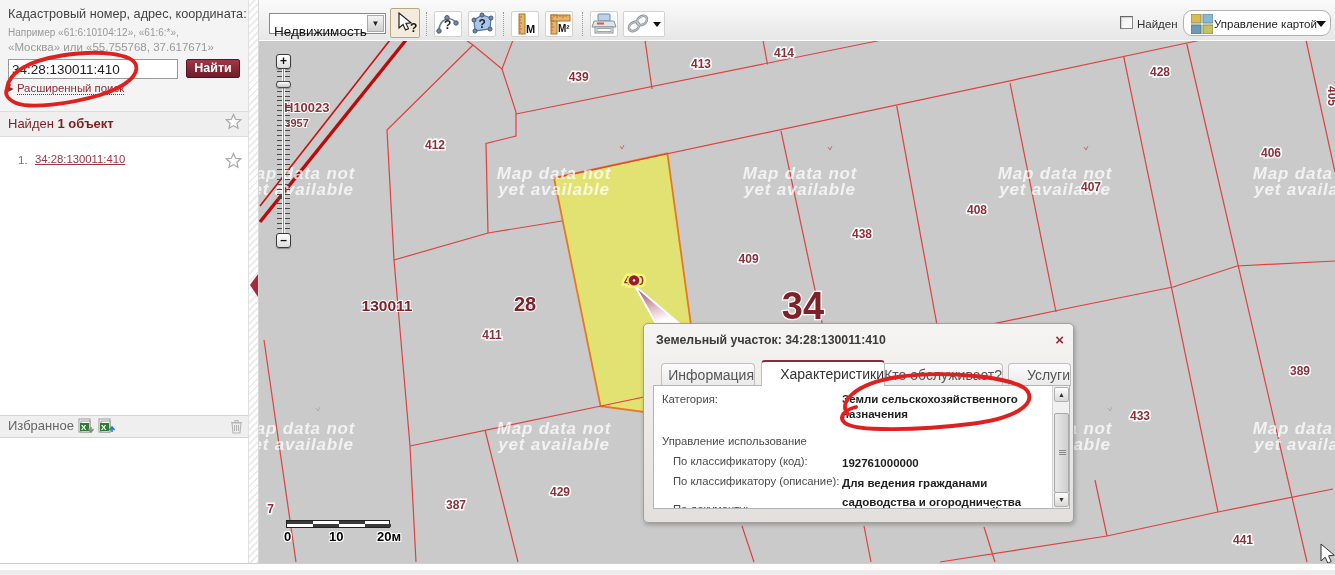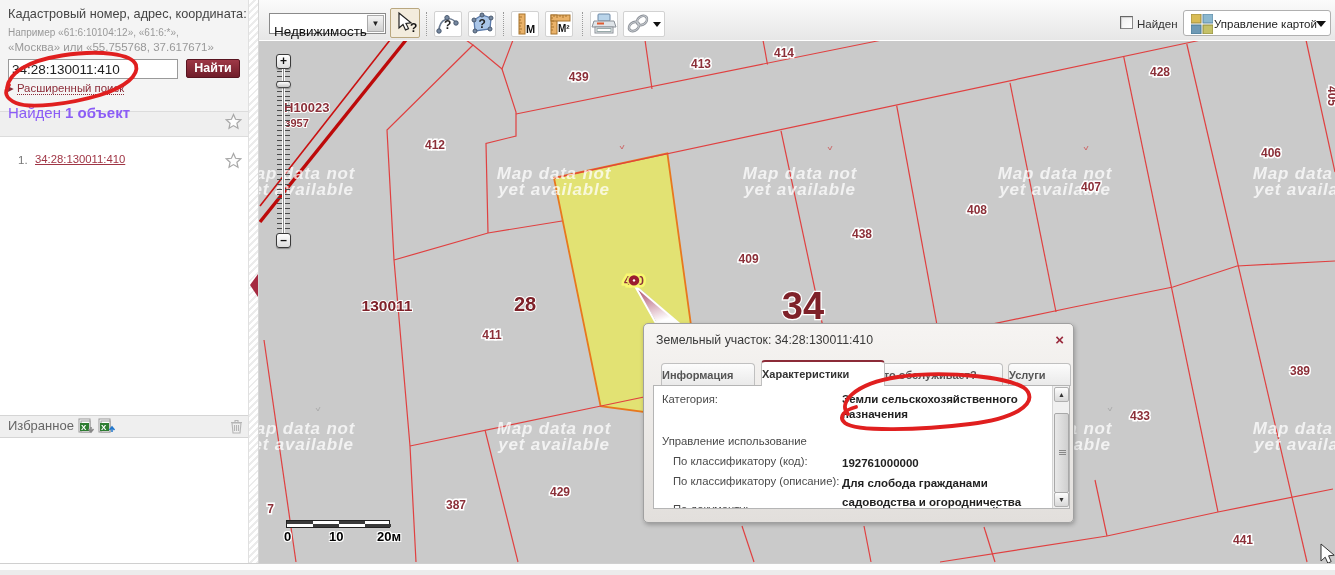--- a/index.html
+++ b/index.html
@@ -8,21 +8,21 @@
 #sidebar{left:0;top:0;width:248px;height:563px;background:#fff}
 #sblock{left:0;top:0;width:248px;height:111px;background:#f4f4f4}
 #shead{left:8px;top:7px;font-size:12.7px;color:#444;white-space:nowrap}
 #sex1{left:8px;top:27px;font-size:10px;color:#999}
 #sex2{left:8px;top:41px;font-size:11.5px;color:#999}
 #sinput{left:8px;top:59px;width:170px;height:20px;border:1px solid #9a9a9a;background:#fff;font-size:13.5px;color:#222;padding:2px 3px;line-height:16px}
 #sbtn{left:186px;top:59px;width:54px;height:19px;background:linear-gradient(#9e3846,#701d2a);border:1px solid #581420;color:#fff;font-weight:bold;font-size:12.5px;text-align:center;line-height:17px;border-radius:2px}
 #slink{left:8px;top:81px;font-size:11.4px;color:#8c2b38}
 #slink .u{border-bottom:1px dotted #8c2b38}
 #foundbar{left:0;top:111px;width:248px;height:26px;background:#efefef;border-top:1px solid #dcdcdc;border-bottom:1px solid #dcdcdc}
-#foundtxt{left:8px;top:104px;font-size:15px;color:#8b5cf6}
+#foundtxt{left:8px;top:116px;font-size:13px;color:#7f1d1d}
 #res1n{left:18px;top:154px;font-size:11.5px;color:#777}
 #reslink{left:35px;top:153px;font-size:11.3px;color:#a03545;text-decoration:underline}
 #resaddr{left:35px;top:170px;width:230px;white-space:nowrap;font-size:10.6px;color:#4a4a4a;line-height:13.8px}
 #favbar{left:0;top:415px;width:248px;height:23px;background:#efefef;border-top:1px solid #d5d5d5;border-bottom:1px solid #d5d5d5}
 #favtxt{left:8px;top:418px;font-size:13px;color:#666}
 
 #strip{left:248px;top:0;width:11px;height:563px;background:repeating-linear-gradient(135deg,#fff 0 3px,#ececec 3px 5px);border-left:1px solid #e0e0e0;border-right:1px solid #d6d6d6}
 #collapse{left:250px;top:274px;width:0;height:0;border-top:11px solid transparent;border-bottom:12px solid transparent;border-right:8px solid #a52a40}
 
 #footer{left:0;top:563px;width:1335px;height:12px;background:linear-gradient(#fdfdfd 0 6px,#ececec 6px);border-top:1px solid #cfcfcf}
@@ -42,28 +42,28 @@
 
 #toolbar{left:259px;top:0;width:1076px;height:41px;background:linear-gradient(#fbfbfb,#e7e7e7);border-bottom:1px solid #fff}
 #tselect{left:10px;top:13px;width:117px;height:21px;background:#fff;border:1px solid #8a8a8a;font-size:13.5px;color:#111}
 #tselect span{position:absolute;left:4px;top:10px}
 #tsarrow{position:absolute;right:1px;top:1px;width:17px;height:17px;background:linear-gradient(#f4f4f4,#d0d0d0);border:1px solid #aaa;text-align:center;font-size:8px;line-height:16px;color:#222}
 .tbtn{position:absolute;top:11px;width:28px;height:26px;background:#fff;border:1px solid #d2d2d2;border-radius:2px}
 .tsep{position:absolute;top:12px;width:0;height:24px;border-left:1px dotted #9a9a9a}
 #tcursor{left:131px;top:8px;width:30px;height:30px;background:#f3ecdd;border:1px solid #b9a77f;border-radius:2px}
 #legendbox{left:861px;top:16px;width:13px;height:13px;background:linear-gradient(135deg,#eee,#fff);border:1px solid #888;border-top-color:#666;border-left-color:#666;box-shadow:inset 1px 1px 1px rgba(0,0,0,.15)}
 #legendtxt{left:878px;top:18px;font-size:11.5px;color:#333}
-#mapctl{left:924px;top:10px;width:148px;height:26px;background:#fff;border:1px solid #b0b0b0;border-radius:3px}
+#mapctl{left:924px;top:10px;width:148px;height:26px;background:#fff;border:1px solid #b0b0b0;border-radius:9px}
 #mapctltxt{position:absolute;left:30px;top:7px;font-size:11.5px;color:#222;white-space:nowrap}
 #mapctlarr{position:absolute;right:4px;top:10px;width:0;height:0;border-left:5px solid transparent;border-right:5px solid transparent;border-top:6px solid #111}
 
 #popup{left:643px;top:323px;width:431px;height:200px;background:linear-gradient(#f6f4f2,#e2dfdc);border:1px solid #a0a0a0;border-radius:5px;box-shadow:1px 2px 4px rgba(0,0,0,.25)}
-#ptitle{position:absolute;left:12px;top:9px;font-size:12.3px;font-weight:normal;color:#3a3a3a}
+#ptitle{position:absolute;left:12px;top:9px;font-size:12.3px;font-weight:bold;color:#3a3a3a}
 #pclose{position:absolute;right:9px;top:7px;font-size:15px;font-weight:bold;color:#9b2d3f}
-.ptab{position:absolute;top:39px;height:23px;background:linear-gradient(#fcfcfc,#e9e9e9);border:1px solid #c0c0c0;border-bottom:none;border-radius:4px 4px 0 0;font-size:11px;font-weight:bold;color:#555;text-align:left}
+.ptab{position:absolute;top:39px;height:23px;background:linear-gradient(#fcfcfc,#e9e9e9);border:1px solid #c0c0c0;border-bottom:none;border-radius:4px 4px 0 0;font-size:14px;font-weight:normal;color:#555;text-align:right}
 #ptab2{top:36px;height:26px;background:#fff;border-top:2px solid #8c2b38;color:#333;z-index:2}
 #pcontent{position:absolute;left:9px;top:61px;width:417px;height:124px;background:#fff;border:1px solid #b5b5b5;overflow:hidden}
 .plbl{position:absolute;font-size:11.3px;color:#4a4a4a;white-space:nowrap}
 .pval{position:absolute;left:188px;font-size:11.5px;font-weight:bold;color:#222;line-height:16.5px}
 
 #psb{position:absolute;right:0;top:0;width:17px;height:122px;background:#f0f0f0;border-left:1px solid #d5d5d5}
 .psbtn{position:absolute;left:1px;width:15px;height:15px;background:linear-gradient(#fdfdfd,#d8d8d8);border:1px solid #b0b0b0;border-radius:2px;font-size:7px;text-align:center;line-height:14px;color:#333}
 #psthumb{position:absolute;left:1px;top:27px;width:15px;height:80px;background:linear-gradient(90deg,#e8e8e8,#cfcfcf);border:1px solid #a8a8a8;border-radius:2px}
 #psgrip{position:absolute;left:4px;top:36px;width:7px;height:5px;border-top:1px solid #888;border-bottom:1px solid #888}
 #psgrip div{margin-top:1px;height:1px;background:#888}
@@ -313,21 +313,21 @@
 <div class="ptab" id="ptab2" style="left:117px;width:124px;line-height:24px">Характеристики</div>
 <div class="ptab" style="left:232px;width:127px;line-height:23px">Кто обслуживает?</div>
 <div class="ptab" style="left:364px;width:63px;line-height:23px">Услуги</div>
 <div id="pcontent">
 <div class="plbl" style="left:8px;top:7px">Категория:</div>
 <div class="pval" style="top:6px;width:200px;line-height:15px">Земли сельскохозяйственного назначения</div>
 <div class="plbl" style="left:8px;top:49px">Управление использование</div>
 <div class="plbl" style="left:19px;top:69px">По классификатору (код):</div>
 <div class="pval" style="top:69px">192761000000</div>
 <div class="plbl" style="left:19px;top:89px">По классификатору (описание):</div>
-<div class="pval" style="top:88px;width:210px;line-height:19px">Для слобода гражданами садоводства и огородничества</div>
+<div class="pval" style="top:88px;width:210px;line-height:19px">Для ведения гражданами садоводства и огородничества</div>
 <div class="plbl" style="left:19px;top:117px">По документу:</div>
 <div class="pval" style="top:117px;width:260px;white-space:nowrap">для ведения дачного хозяйства и</div>
 <div id="psb">
 <div class="psbtn" style="top:1px">▲</div>
 <div class="psbtn" style="bottom:1px">▼</div>
 <div id="psthumb">
             <div id="psgrip">
               <div></div>
             </div>
           </div>

